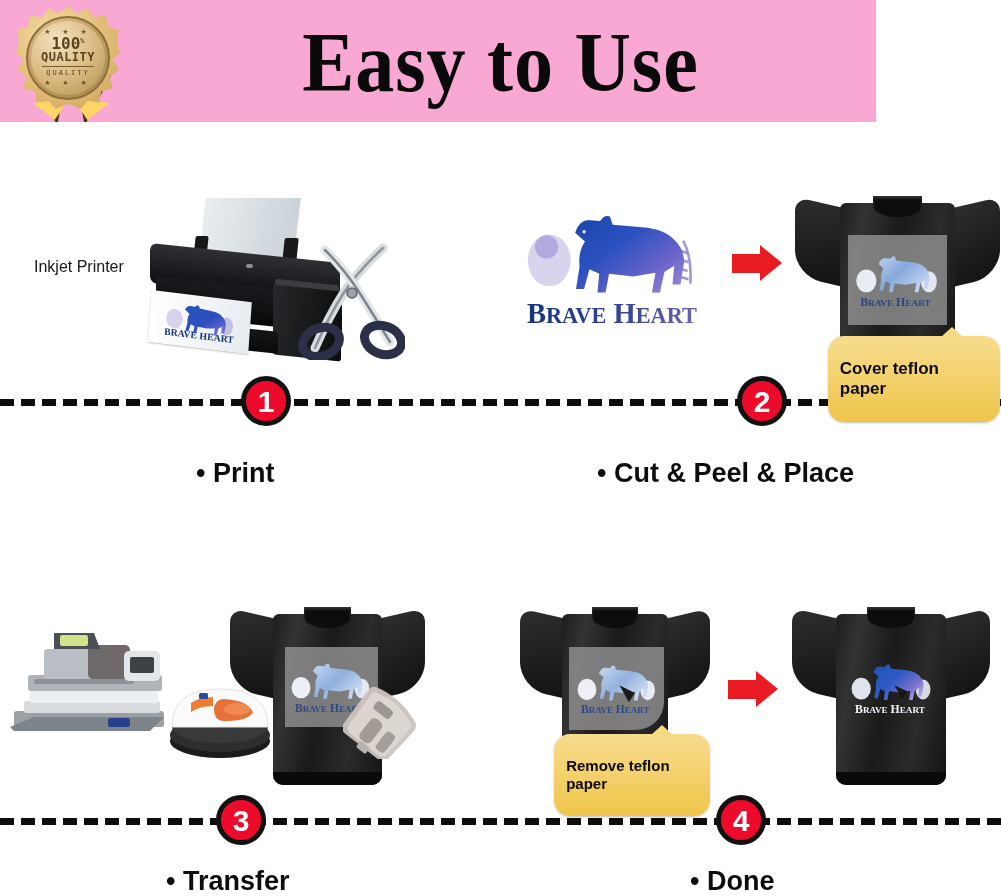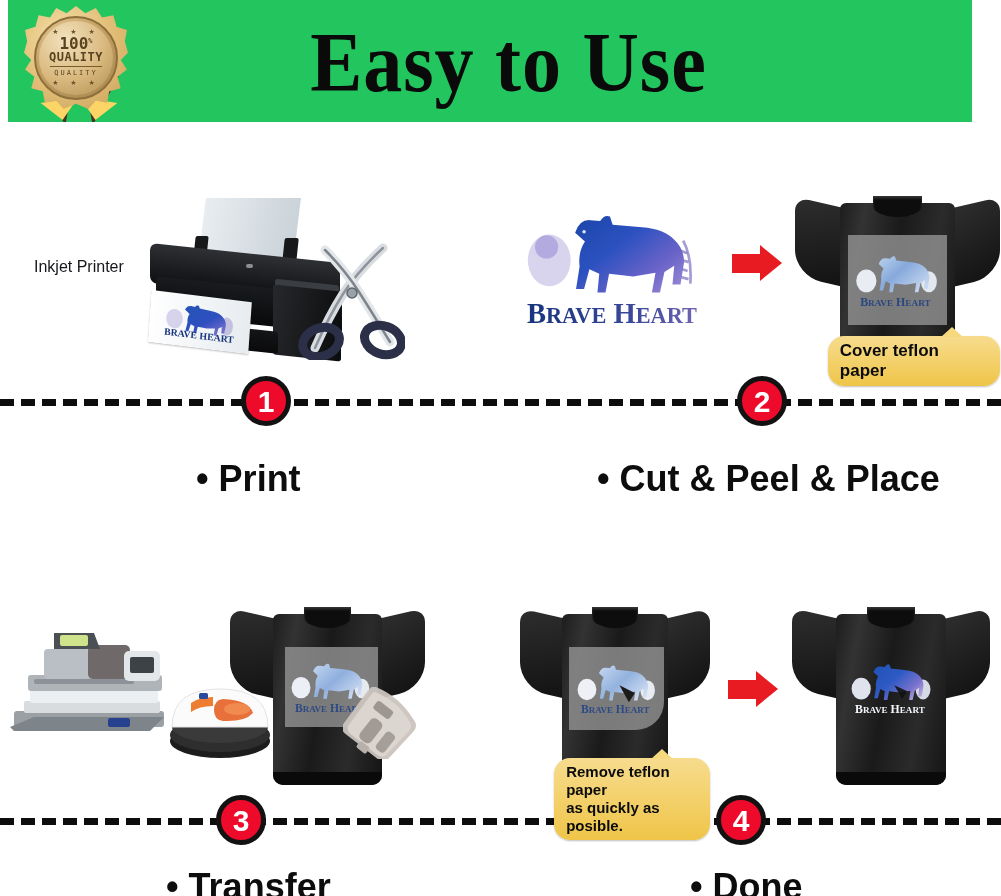--- a/index.html
+++ b/index.html
@@ -1,22 +1,22 @@
 <!DOCTYPE html>
 <html><head>
 <meta charset="utf-8">
 <title>Easy to Use</title>
 <style>
   html,body{margin:0;padding:0;background:#fff;}
   body{width:1001px;height:896px;font-family:"Liberation Sans",sans-serif;overflow:hidden;position:relative;}
 
   
   #header{
-    position:absolute;left:8px;top:0;width:964px;height:126px;
-    background:#22c55e;overflow:hidden;
+    position:absolute;left:0;top:0;width:876px;height:126px;
+    background:#f9a8d4;overflow:hidden;
   }
   #header-underline{position:absolute;left:0;top:122px;width:1001px;height:4px;background:#FFFFFF;}
   #title{
     position:absolute;left:0;top:13px;width:1001px;height:100px;
     text-align:center;
     font-family:"Liberation Serif",serif;
     font-weight:bold;font-size:84px;line-height:100px;color:#0a0a0a;
     letter-spacing:1px;
     transform:scaleX(.93);
   }
@@ -54,34 +54,34 @@
   
   .dash-line{position:absolute;left:0;width:1001px;height:0;border-top:7px dashed #0d0d0d;}
   .step-badge{
     position:absolute;width:50px;height:50px;border-radius:50%;
     background:#EE0A2A;border:5px solid #121212;box-sizing:border-box;
     color:#fff;font-family:"Liberation Sans",sans-serif;font-weight:bold;
     font-size:30px;line-height:41px;text-align:center;z-index:6;
   }
   .step-caption{
     position:absolute;font-family:"Liberation Sans",sans-serif;font-weight:bold;
-    font-size:36px;color:#0d0d0d;white-space:nowrap;
+    font-size:27px;color:#0d0d0d;white-space:nowrap;
   }
   .panel{position:absolute;}
 
   
   .arrow{position:absolute;}
   .arrow .shaft{position:absolute;left:0;top:9px;width:30px;height:19px;background:#E81B23;}
   .arrow .head{position:absolute;left:28px;top:0;width:0;height:0;border-top:18px solid transparent;border-bottom:18px solid transparent;border-left:22px solid #E81B23;}
 
   
   .callout{
     position:absolute;z-index:8;
     background:linear-gradient(#F7DC8E,#EFC548);
-    border-radius:16px;padding:5px 12px;
+    border-radius:16px;padding:23px 12px;
     font-family:"Liberation Sans",sans-serif;font-weight:bold;color:#0b0b0b;
     box-shadow:0 1px 2px rgba(0,0,0,.25);
   }
   .callout .tail{
     position:absolute;top:-9px;width:0;height:0;
     border-left:11px solid transparent;border-right:11px solid transparent;
     border-bottom:10px solid #F6D97F;
   }
 
   
@@ -367,24 +367,23 @@
           </linearGradient>
         </defs>
         <ellipse cx="28" cy="66" rx="22" ry="25" fill="#F4F7FD" opacity=".95"></ellipse>
         <ellipse cx="170" cy="68" rx="17" ry="23" fill="#F4F7FD" opacity=".9"></ellipse>
         <path d="M56 28 q5-14 16-13 l10 1 q5-8 11-5 l3 9 l31 3 q24 2 34 13 q10 10 10 24 l-4 24 l-8 0 l2-20 l-10 7 l-5 21 l-8 0 l3-21 l-24 4 l-25-3 l-4 20 l-8 0 l2-20 l-10-5 l-6 21 l-8 0 l4-24 q-2-15 5-26 z" fill="url(#hgT4)"></path>
         <path d="M104 56 l36 18 l-14 22 z" fill="#1b1b1b"></path>
         <text x="14" y="122" font-family="Liberation Serif, serif" font-size="27" font-weight="bold" fill="#2E4A84">B<tspan font-size="21">RAVE</tspan> H<tspan font-size="21">EART</tspan></text>
       </svg>
     </div>
 
-    <div class="callout" style="left:18%;top:72%;font-size:15px;line-height:18px;margin-top:24px;">
+    <div class="callout" style="left:18%;top:72%;font-size:15px;line-height:18px;">
       <div class="tail" style="left:62%;"></div>
       <div>Remove teflon paper</div>
-      <div>as quickly as posible.</div>
     </div>
   </div>
 
   <div class="arrow" style="left:228px;top:96px;width:52px;height:37px;">
     <div class="shaft"></div>
     <div class="head"></div>
   </div>
 
   <div class="tee" style="left:292px;top:28px;width:198px;height:182px;">
     <div class="slv l"></div>

